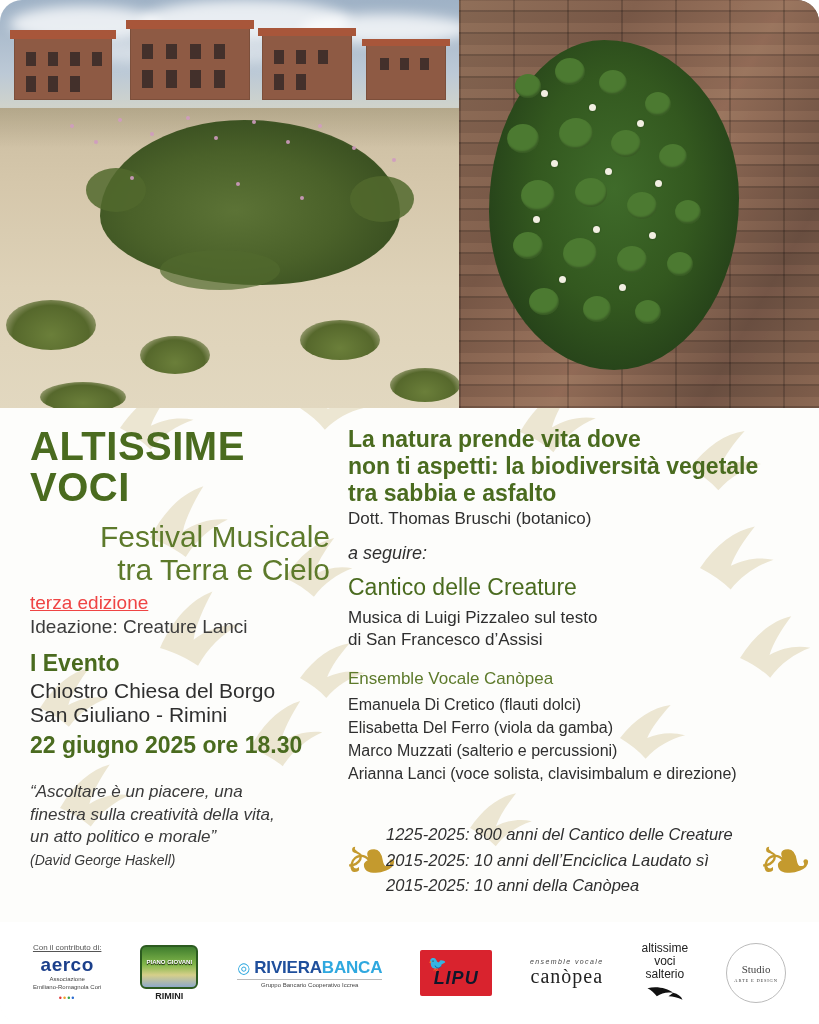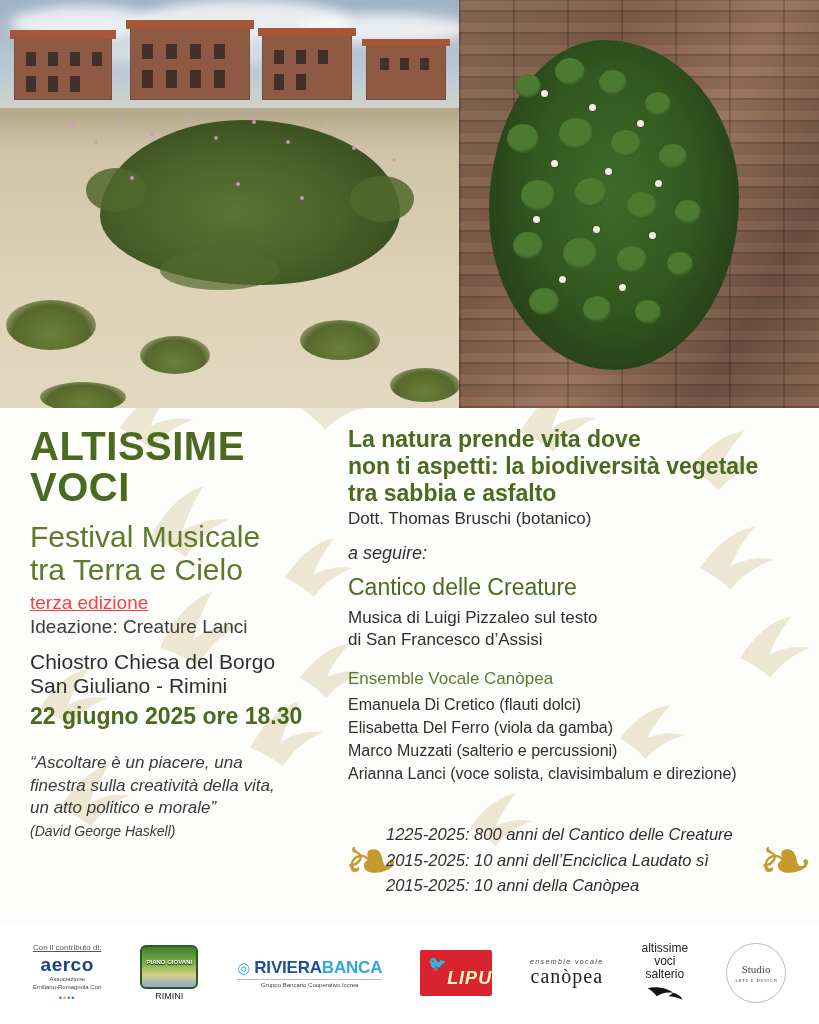--- a/index.html
+++ b/index.html
@@ -13,20 +13,21 @@
     font-family: "Liberation Sans", sans-serif;
     overflow: hidden;
     position: relative;
   }
   .poster {
     position: relative;
     width: 819px;
     height: 1024px;
     background: #fdfdfb;
     overflow: hidden;
+    border-radius: 22px;
   }
 
   
   .photos {
     position: absolute;
     left: 0; top: 0;
     width: 819px;
     height: 408px;
     display: flex;
   }
@@ -174,20 +175,21 @@
     color: #4a6b1f;
     line-height: 1.03;
     letter-spacing: 0.5px;
     margin: 0 0 12px 0;
   }
   .title-sub {
     font-size: 30px;
     color: #5d7a2b;
     line-height: 1.1;
     margin: 0 0 4px 0;
+    text-align: right;
   }
   .edition {
     font-size: 19px;
     color: #ef4444;
     margin: 6px 0 2px 0;
     text-decoration: underline;
   }
   .ideation {
     font-size: 19px;
     color: #3c3c3c;
@@ -349,21 +351,21 @@
   .pgr-badge span {
     position: absolute;
     left: 0; right: 0; top: 12px;
     font-size: 6px;
     color: #fff;
     font-weight: bold;
     text-shadow: 0 1px 1px #000;
   }
   .pgr-city {
     font-size: 9px;
-    font-weight: normal;
+    font-weight: bold;
     color: #222;
     margin-top: 2px;
   }
   .logo-riviera .nm {
     font-size: 17px;
     font-weight: bold;
     color: #1f4f9c;
     letter-spacing: -0.2px;
   }
   .logo-riviera .nm b { color: #2fa8df; }
@@ -376,26 +378,25 @@
   }
   .logo-lipu {
     width: 72px; height: 46px;
     background: #d9232e;
     position: relative;
     border-radius: 2px;
   }
   .logo-lipu .lp {
     position: absolute;
     left: 0; right: 0; bottom: 7px;
-    color: #fef9c3;
+    color: #0f172a;
     font-size: 18px;
     font-weight: bold;
     font-style: italic;
     letter-spacing: 1px;
-    text-align: right;
   }
   .logo-canopea .top {
     font-size: 7px;
     color: #444;
     letter-spacing: 1.4px;
     font-style: italic;
   }
   .logo-canopea .nm {
     font-size: 20px;
     color: #222;
@@ -602,20 +603,21 @@
       <div class="title-main">
         <div>ALTISSIME</div>
         <div>VOCI</div>
       </div>
       <div class="title-sub">
         <div>Festival Musicale</div>
         <div>tra Terra e Cielo</div>
       </div>
       <div class="edition">terza edizione</div>
       <div class="ideation">Ideazione: Creature Lanci</div>
+      <div class="event-no">I Evento</div>
       <div class="venue">
         <div>Chiostro Chiesa del Borgo</div>
         <div>San Giuliano - Rimini</div>
       </div>
       <div class="datetime">22 giugno 2025 ore 18.30</div>
       <div class="quote">
         <div>“Ascoltare è un piacere, una</div>
         <div>finestra sulla creatività della vita,</div>
         <div>un atto politico e morale”</div>
       </div>

